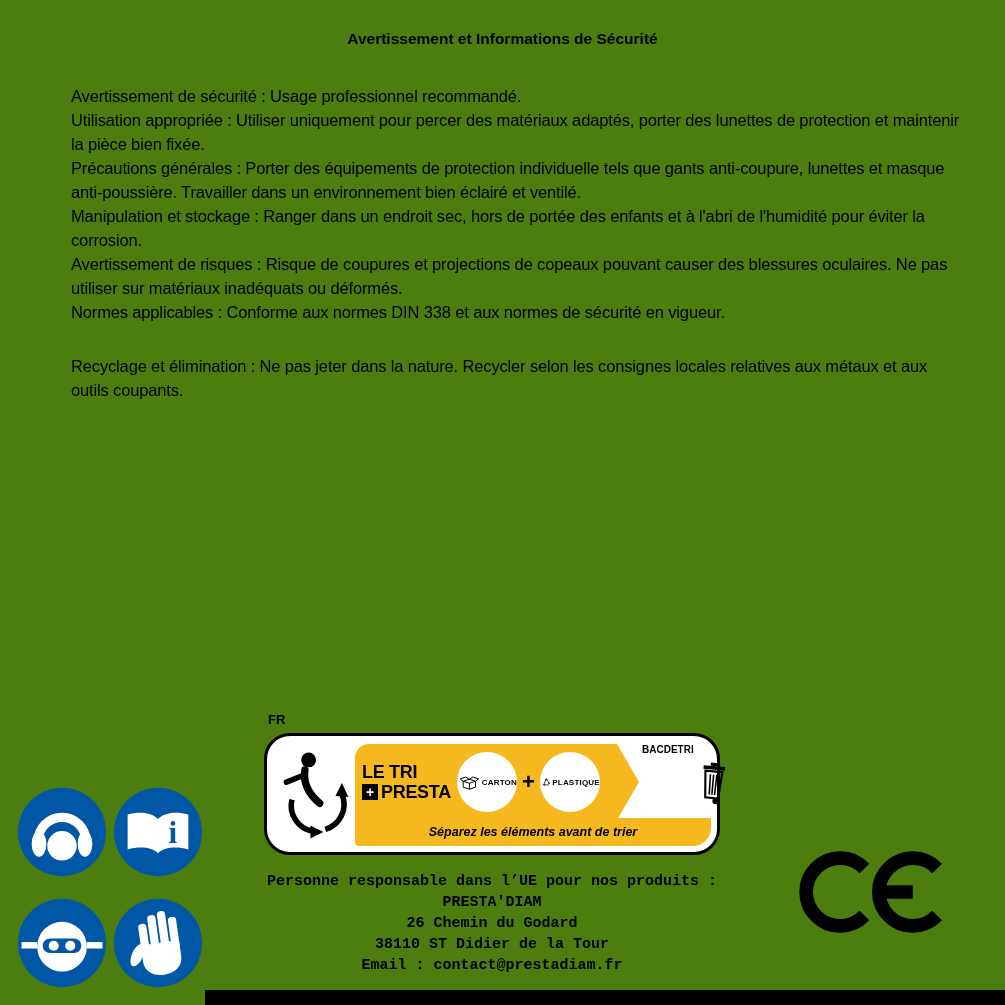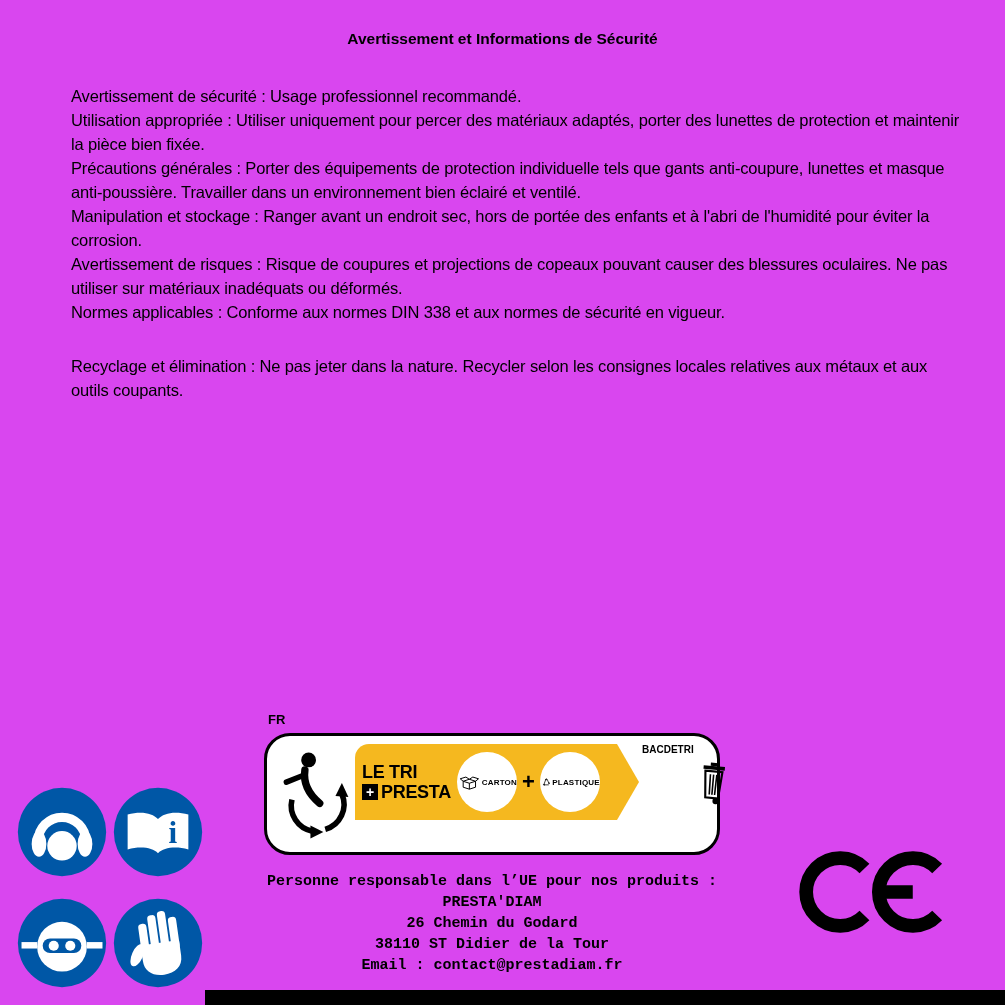--- a/index.html
+++ b/index.html
@@ -1,17 +1,17 @@
 <!DOCTYPE html>
 <html style="--yellow: #F5B81F; --blue: #0057A6;"><head>
 <meta charset="utf-8">
 <style>
   :root{ --yellow:#F5B81F; --blue:#0057A6; }
   html,body{ margin:0; padding:0; background:#fff; }
-  .page{ position:relative; width:1005px; height:1005px; background:#d946ef; overflow:hidden;
+  .page{ position:relative; width:1005px; height:1005px; background:#4d7c0f; overflow:hidden;
          font-family:"Liberation Sans", sans-serif; color:#000; }
 
   .page-title{ text-align:center; font-weight:bold; font-size:15.5px; padding-top:30px; }
 
   .body-text{ position:absolute; left:71px; top:84px; width:898px;
               font-size:16.5px; letter-spacing:-0.15px; line-height:24px; }
   .body-text p{ margin:0; }
   .body-text p.para-gap{ margin-top:30px; }
 
   
@@ -59,21 +59,21 @@
 <body>
 
 <div class="page">
 
   <div class="page-title">Avertissement et Informations de Sécurité</div>
 
   <div class="body-text">
     <p>Avertissement de sécurité : Usage professionnel recommandé.</p>
     <p>Utilisation appropriée : Utiliser uniquement pour percer des matériaux adaptés, porter des lunettes de protection et maintenir la pièce bien fixée.</p>
     <p>Précautions générales : Porter des équipements de protection individuelle tels que gants anti-coupure, lunettes et masque anti-poussière. Travailler dans un environnement bien éclairé et ventilé.</p>
-    <p>Manipulation et stockage : Ranger avant un endroit sec, hors de portée des enfants et à l'abri de l'humidité pour éviter la corrosion.</p>
+    <p>Manipulation et stockage : Ranger dans un endroit sec, hors de portée des enfants et à l'abri de l'humidité pour éviter la corrosion.</p>
     <p>Avertissement de risques : Risque de coupures et projections de copeaux pouvant causer des blessures oculaires. Ne pas utiliser sur matériaux inadéquats ou déformés.</p>
     <p>Normes applicables : Conforme aux normes DIN 338 et aux normes de sécurité en vigueur.</p>
     <p class="para-gap">Recyclage et élimination : Ne pas jeter dans la nature. Recycler selon les consignes locales relatives aux métaux et aux outils coupants.</p>
   </div>
 
   <div class="fr-label">FR</div>
 
   <div class="banner">
     <svg class="triman" width="74" height="96" viewBox="0 0 80 100">
       <circle class="blk" cx="32" cy="11" r="8"></circle>
@@ -143,20 +143,21 @@
               <line x1="24" y1="28" x2="25" y2="66"></line>
               <line x1="30" y1="28" x2="30" y2="66"></line>
               <line x1="36" y1="28" x2="35" y2="66"></line>
             </g>
             <circle class="blk" cx="38" cy="77" r="6"></circle>
           </g>
         </svg>
       </div>
     </div>
 
+    <div class="banner-strip">Séparez les éléments avant de trier</div>
   </div>
 
   <div class="icons-grid">
     <svg width="92" height="92" viewBox="0 0 100 100">
       <circle class="ic-bg" cx="50" cy="50" r="48"></circle>
       <path class="w-s" d="M24,60 a26,26 0 0 1 52,0" stroke-width="10"></path>
       <ellipse class="w" cx="25" cy="63" rx="8" ry="14"></ellipse>
       <ellipse class="w" cx="75" cy="63" rx="8" ry="14"></ellipse>
       <circle class="w" cx="50" cy="65" r="16"></circle>
     </svg>

